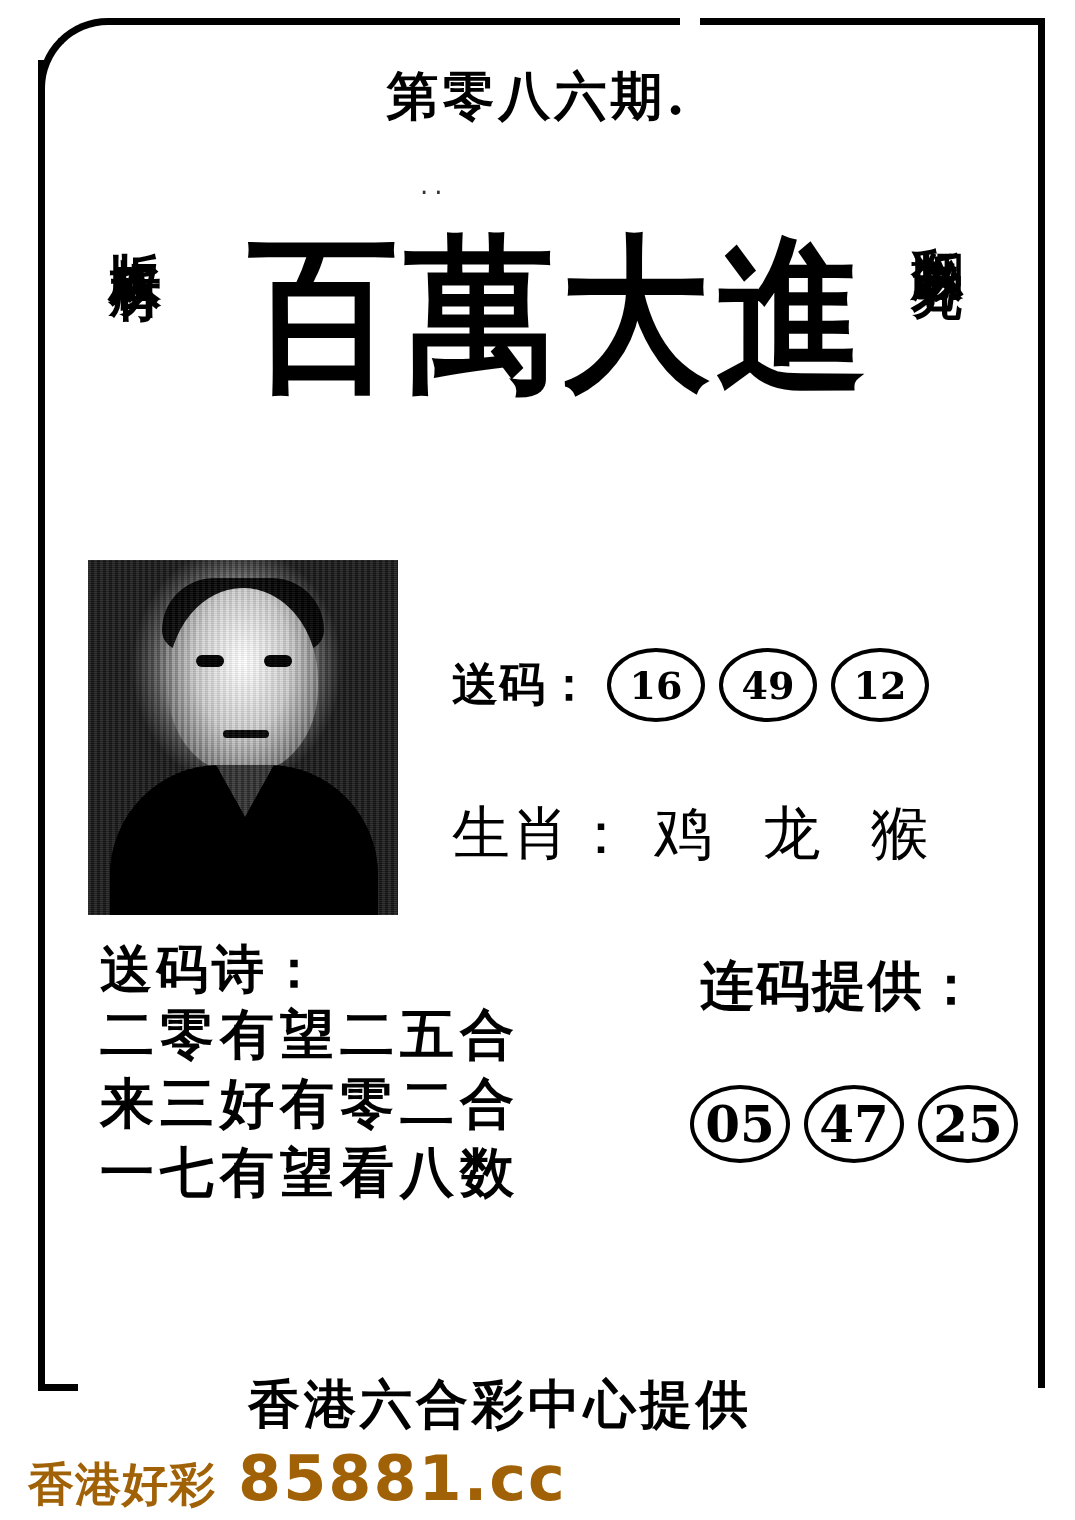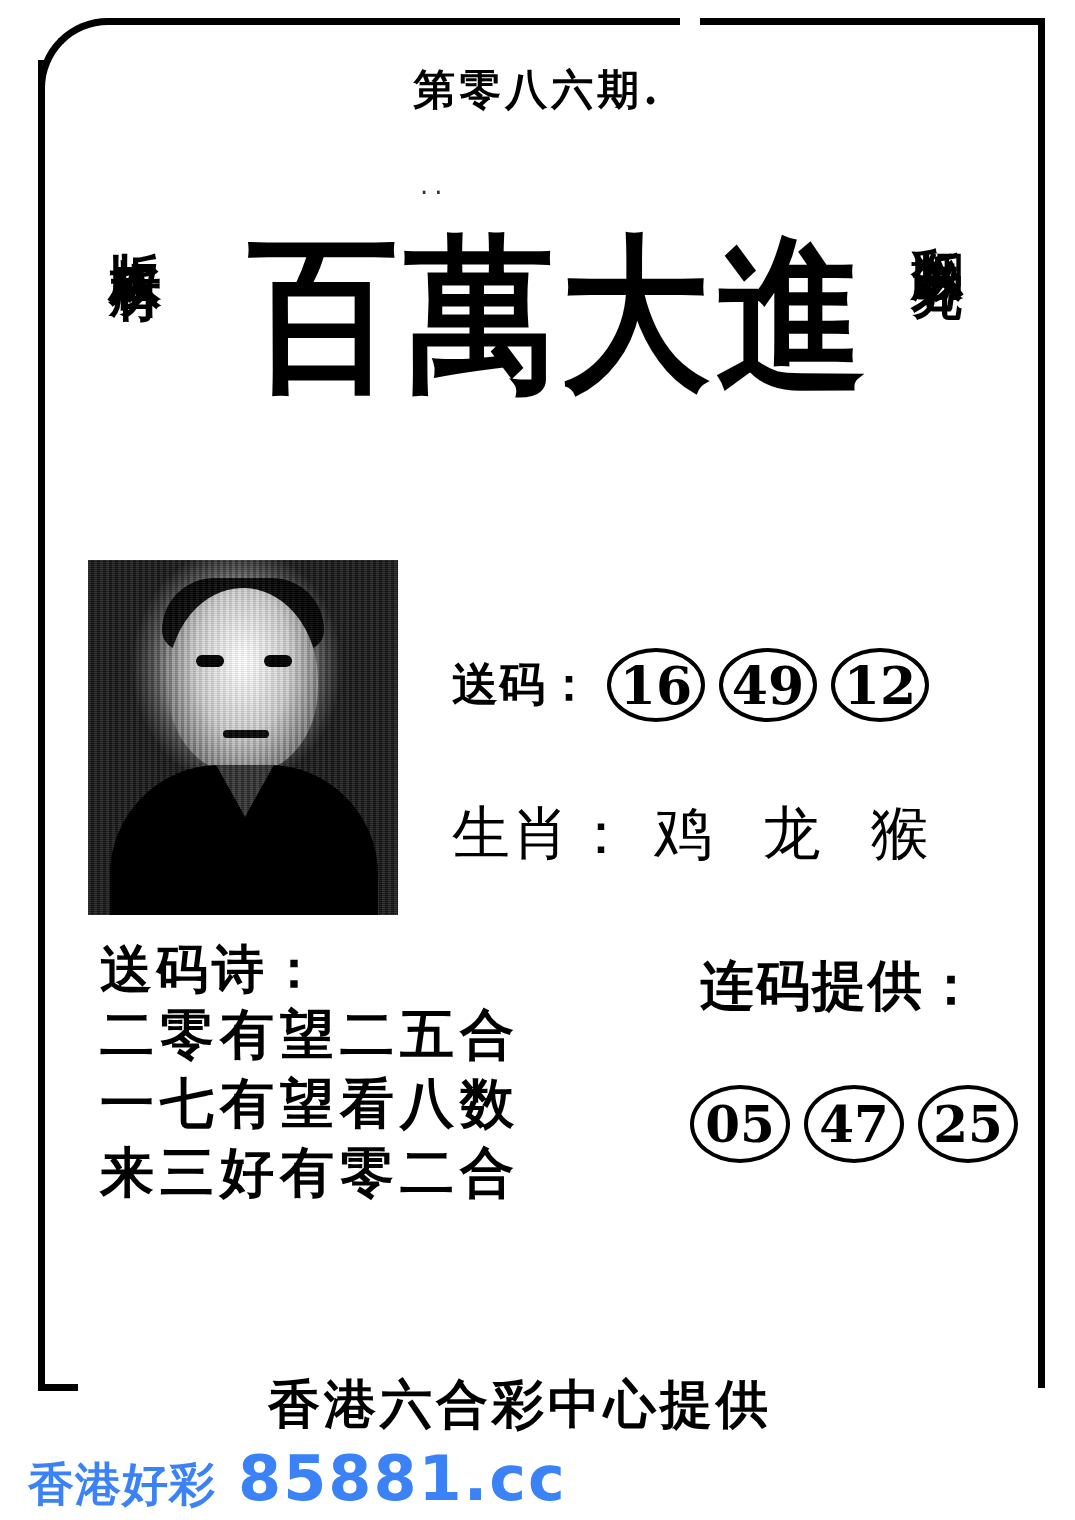--- a/index.html
+++ b/index.html
@@ -76,21 +76,21 @@
     background: #000;
   }
 
   
   .issue {
     position: absolute;
     left: 0;
     top: 62px;
     width: 1075px;
     text-align: center;
-    font-size: 42px;
+    font-size: 52px;
     font-weight: bold;
     letter-spacing: 4px;
     font-family: "DejaVu Serif", "Liberation Serif", serif;
   }
   .dots {
     position: absolute;
     left: 420px;
     top: 170px;
     font-size: 26px;
     letter-spacing: 6px;
@@ -246,21 +246,21 @@
     letter-spacing: 1px;
   }
   .ball {
     width: 98px;
     height: 74px;
     border: 4px solid #000;
     border-radius: 50%;
     display: flex;
     align-items: center;
     justify-content: center;
-    font-size: 52px;
+    font-size: 38px;
     font-weight: bold;
     font-family: "DejaVu Serif", "Liberation Serif", serif;
     margin-left: 14px;
     box-sizing: border-box;
   }
 
   
   .zodiac {
     position: absolute;
     left: 452px;
@@ -332,29 +332,28 @@
   .footer-cn {
     position: absolute;
     left: 0;
     top: 1370px;
     width: 1000px;
     text-align: center;
     font-size: 52px;
     font-weight: bold;
     font-family: "DejaVu Serif", "Liberation Serif", serif;
     letter-spacing: 4px;
-    padding-left: 20px;
   }
   .footer-brand {
     position: absolute;
     left: 28px;
     top: 1442px;
     display: flex;
     align-items: baseline;
-    color: #3b82f6;
+    color: #a16207;
     font-weight: bold;
   }
   .footer-brand .bn {
     font-size: 46px;
     letter-spacing: 1px;
     font-family: "DejaVu Sans", "Liberation Sans", sans-serif;
   }
   .footer-brand .bu {
     font-size: 62px;
     margin-left: 22px;
@@ -402,22 +401,22 @@
     <span class="ball">12</span>
   </div>
 
   <div class="zodiac">
     <span>生肖：</span><span class="animals">鸡 龙 猴</span>
   </div>
 
   <div class="poem-title">送码诗：</div>
   <div class="poem-lines">
     <div>二零有望二五合</div>
+    <div>来三好有零二合</div>
     <div>一七有望看八数</div>
-    <div>来三好有零二合</div>
   </div>
 
   <div class="lian-title">连码提供：</div>
   <div class="lian-row lian-row-1">
     <span class="lian-ball">05</span>
     <span class="lian-ball">47</span>
     <span class="lian-ball">25</span>
   </div>
 
   <div class="footer-cn">香港六合彩中心提供</div>

